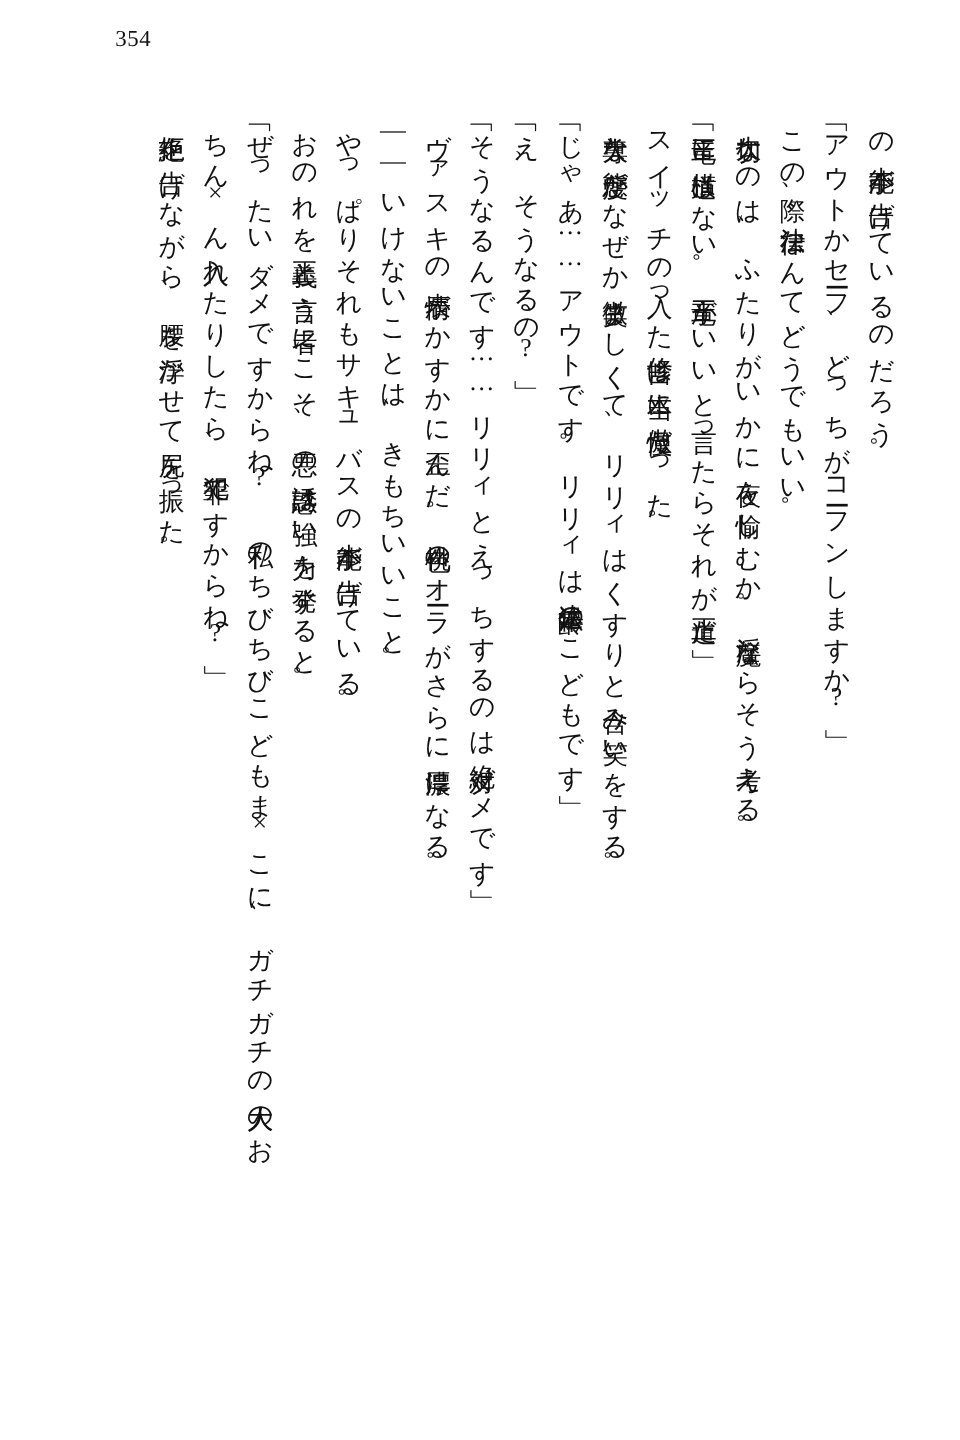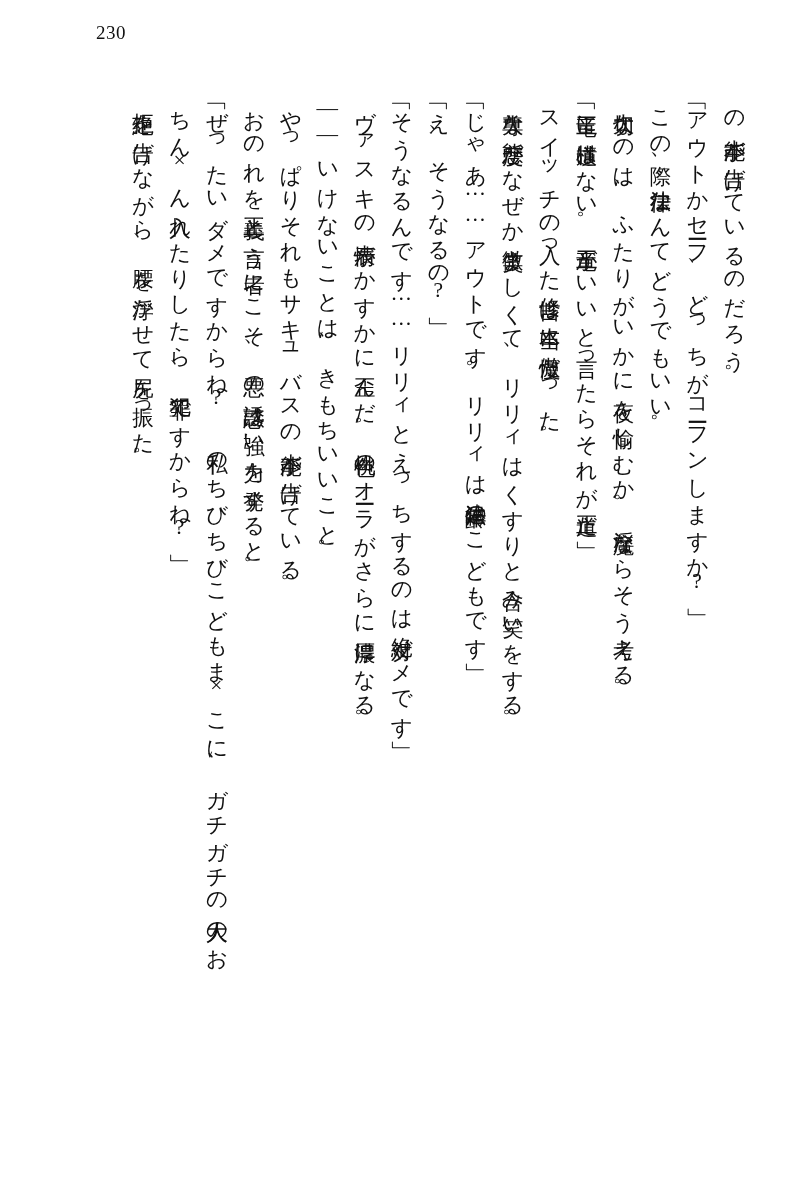--- a/index.html
+++ b/index.html
@@ -50,21 +50,21 @@
     padding: 0;
     text-indent: 0;
   }
   
 </style>
 </head>
 <body>
 
 <div class="page">
 
-  <div class="page-number">230</div>
+  <div class="page-number">354</div>
 
   <div class="text-body">
     <p>の本能が告げているのだろう。</p>
     <p>「アウトかセーフ、どっちがコーフンしますか?」</p>
     <p>この際、法律なんてどうでもいい。</p>
     <p>大切なのは、ふたりがいかに夜を愉しむか。淫魔ならそう考える。</p>
     <p>「竜王に横道はない。竜王がいいと言ったらそれが正道だ」</p>
     <p>スイッチの入った修吉は本当に傲慢だった。</p>
     <p>尊大な態度がなぜか微笑ましくて、リリィはくすりと含み笑いをする。</p>
     <p>「じゃあ……アウトです。リリィは違法年齢のこどもです」</p>

